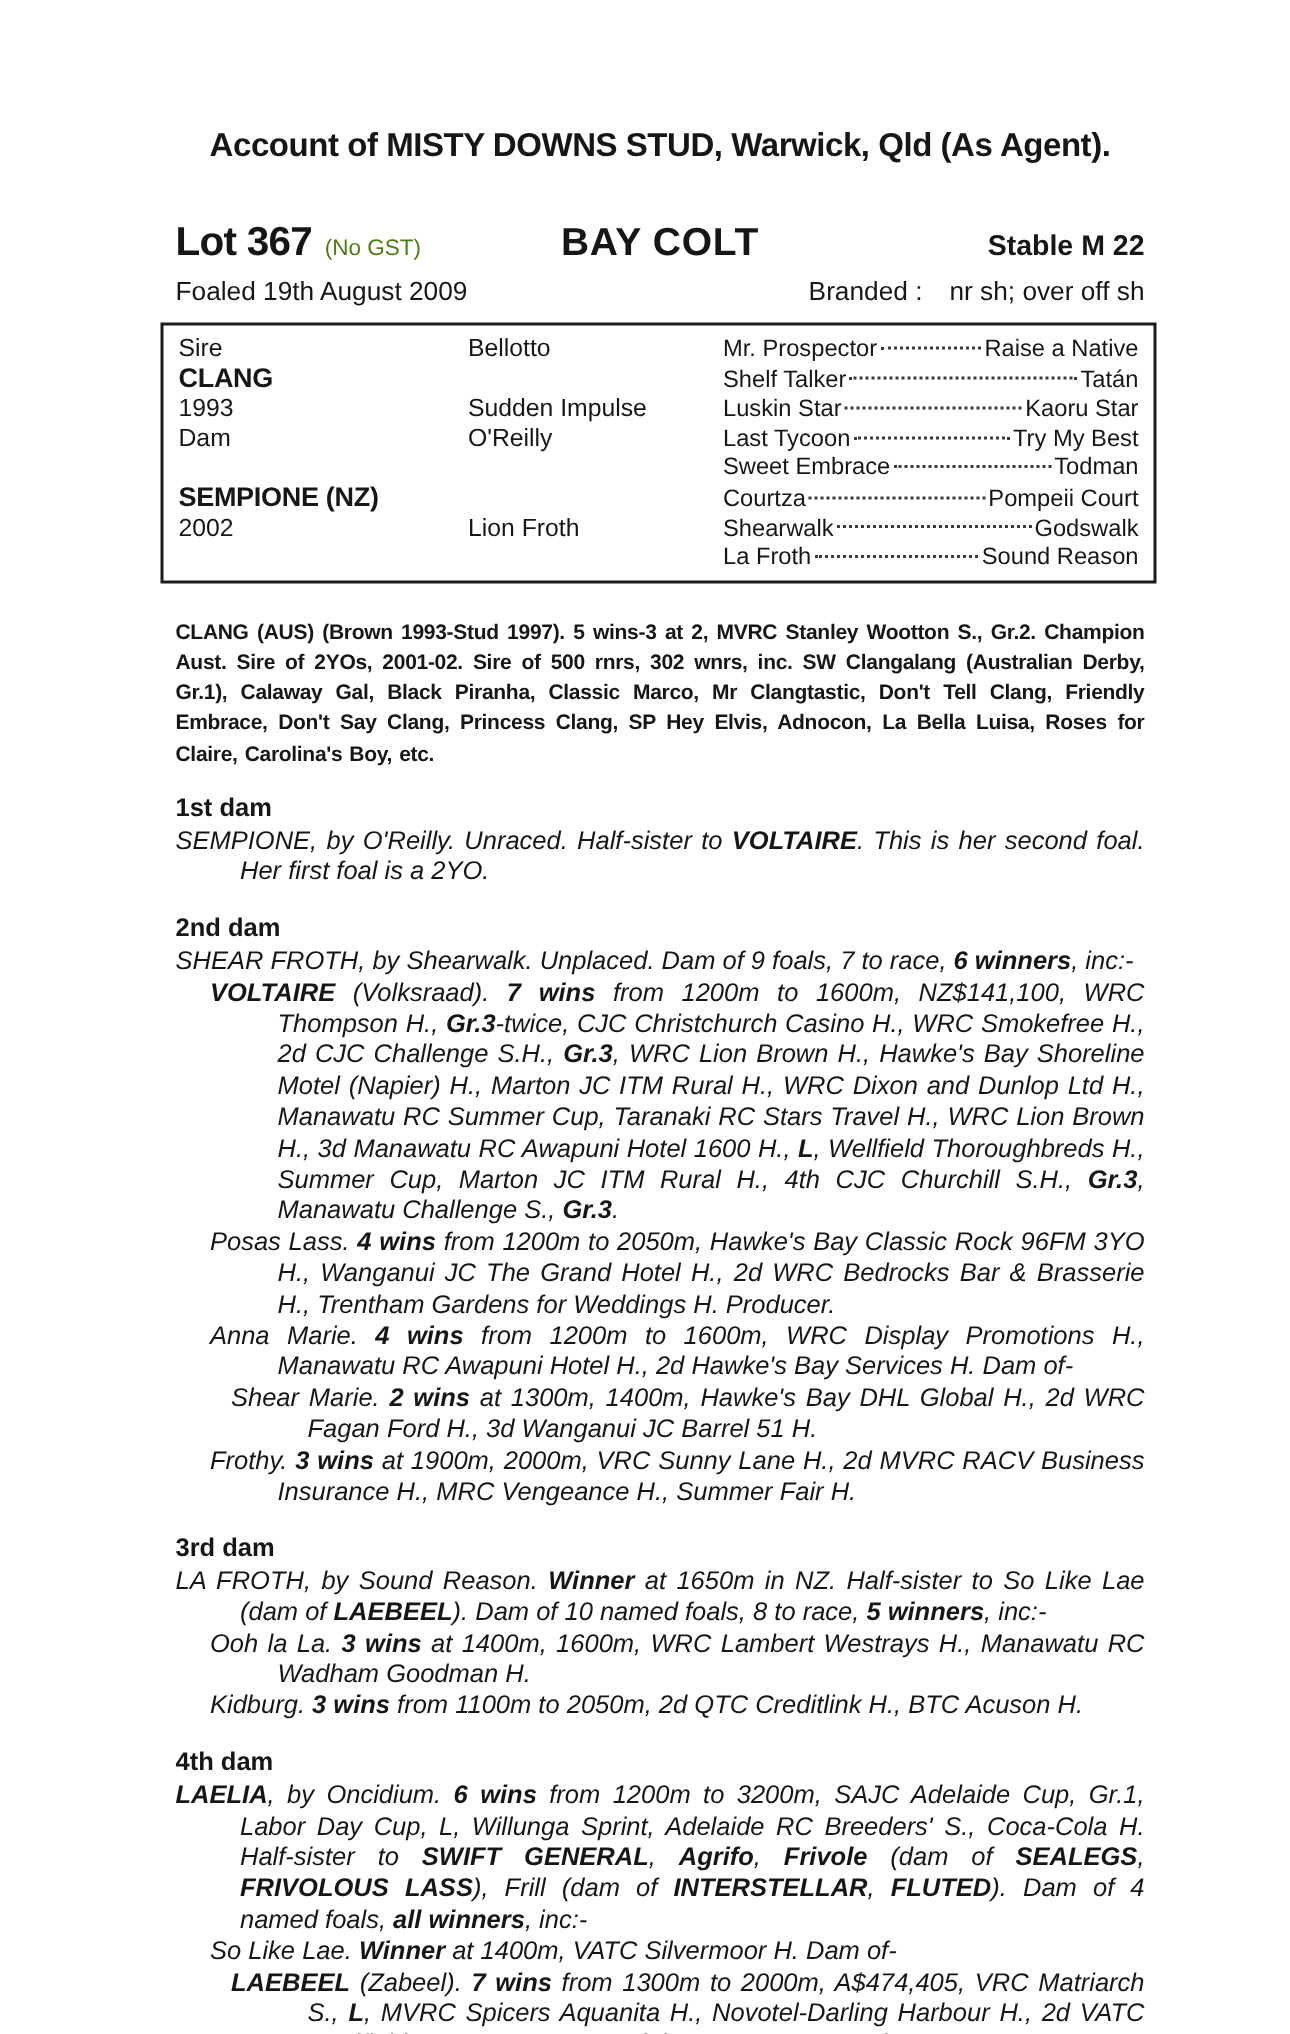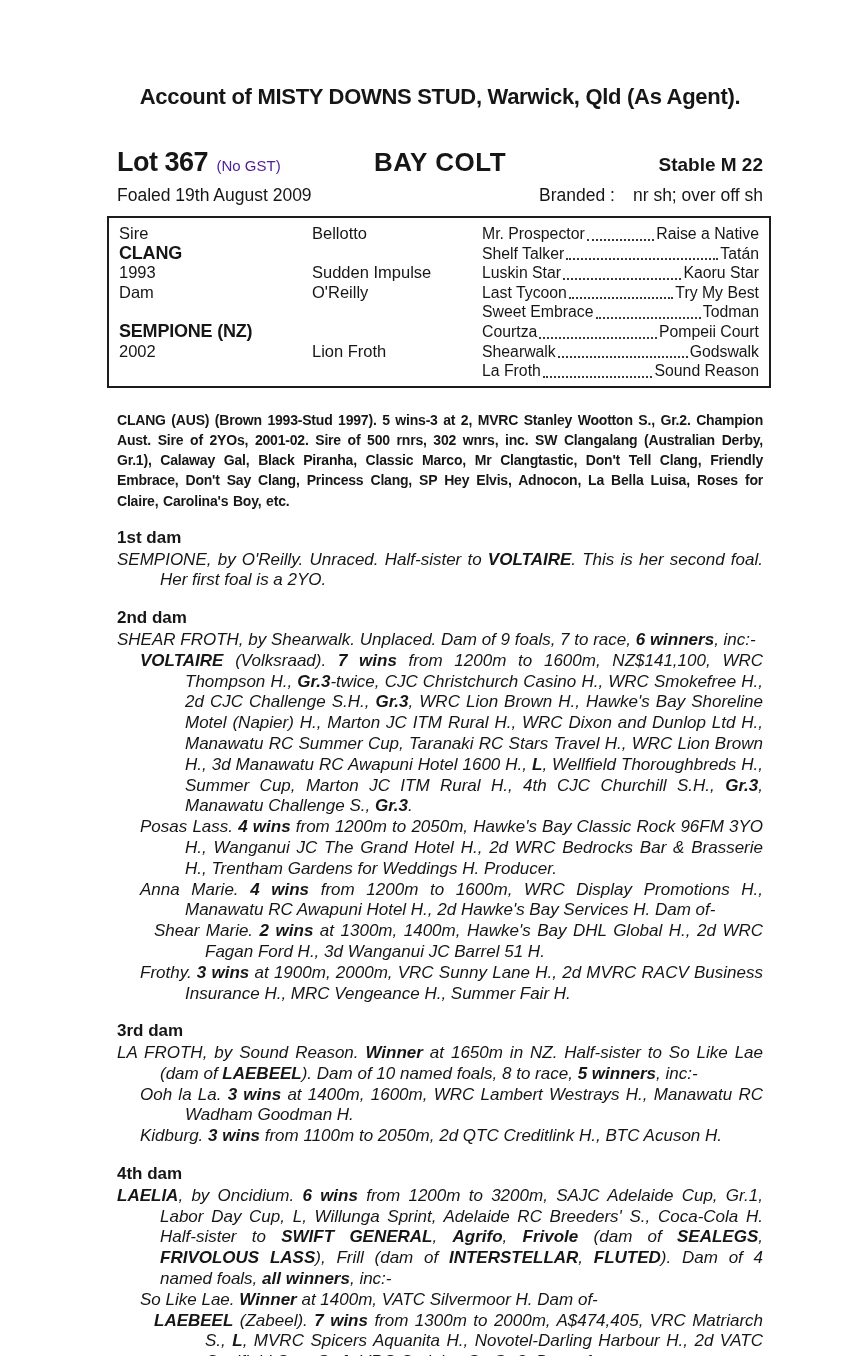--- a/index.html
+++ b/index.html
@@ -26,21 +26,21 @@
     letter-spacing: -0.3px;
     margin-bottom: 4px;
   }
   .lot-row {
     display: flex;
     align-items: baseline;
     margin-bottom: 7px;
   }
   .lot-left { width: 230px; white-space: nowrap; }
   .lot-number { font-weight: bold; font-size: 27px; letter-spacing: -0.5px; }
-  .gst-note { font-size: 15px; color: #4c1d95; margin-left: 4px; }
+  .gst-note { font-size: 15px; color: #4d7c0f; margin-left: 4px; }
   .horse-title {
     flex: 1;
     text-align: center;
     font-weight: bold;
     font-size: 26px;
     letter-spacing: 0.5px;
   }
   .stable { width: 230px; text-align: right; font-weight: bold; font-size: 19px; margin-top: 40px; }
   .foaled-row {
     display: flex;
@@ -54,21 +54,21 @@
   .ped-table {
     border: 2px solid #1c1c1c;
     margin-left: -10px;
     margin-right: -8px;
     padding: 6px 10px 5px 10px;
     font-size: 16.5px;
   }
   .ped-row { display: flex; line-height: 18.6px; align-items: baseline; }
   .ped-c1 { width: 193px; flex: 0 0 193px; }
   .ped-c2 { width: 170px; flex: 0 0 170px; }
-  .ped-c3 { flex: 1; display: flex; align-items: flex-end; font-size: 15.8px; }
+  .ped-c3 { flex: 1; display: flex; align-items: center; font-size: 15.8px; }
   .ped-name { font-weight: bold; font-size: 18px; letter-spacing: -0.2px; }
   .leader {
     flex: 1;
     min-width: 8px;
     border-bottom: 2px dotted #3a3a3a;
     margin: 0 2px 3px 2px;
   }
   .anc-l { white-space: nowrap; }
   .anc-r { white-space: nowrap; }
   

